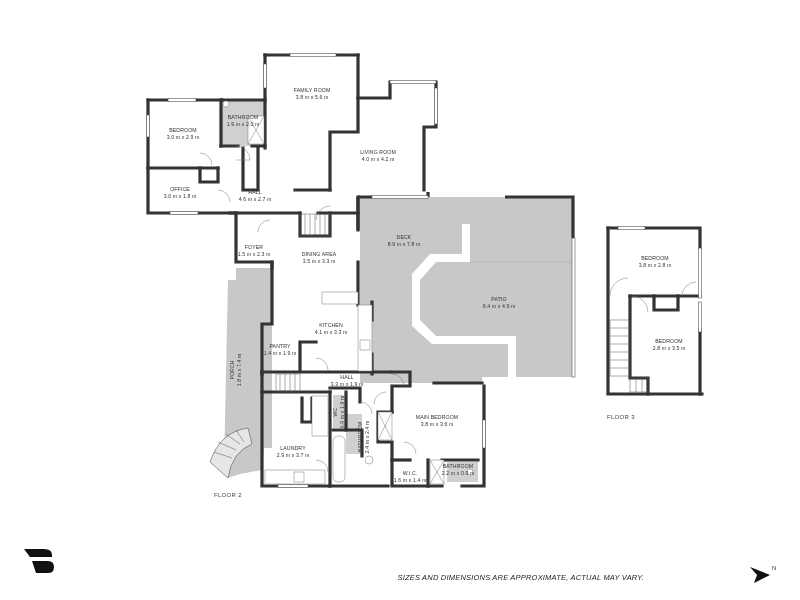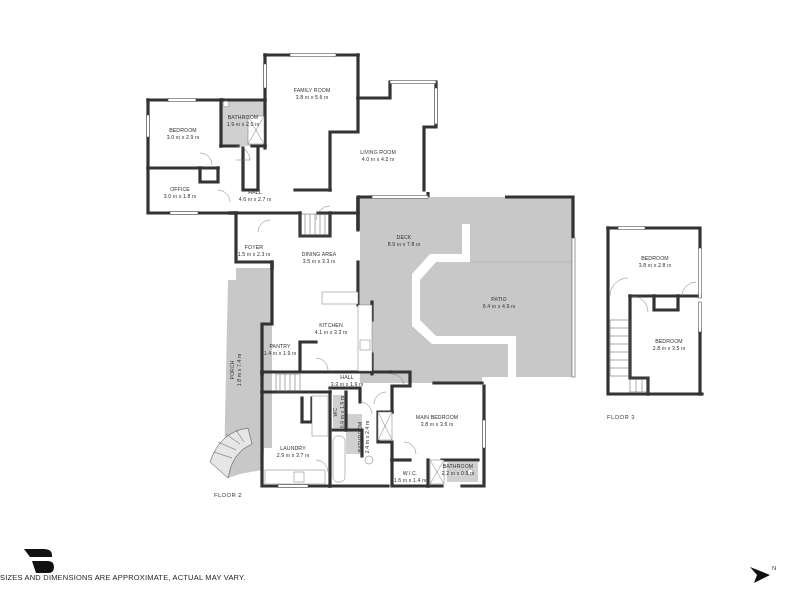--- a/index.html
+++ b/index.html
@@ -3,21 +3,21 @@
 <meta charset="utf-8">
 <style>
   html, body { margin: 0; padding: 0; background: #ffffff; }
   body { width: 800px; height: 600px; position: relative; overflow: hidden; font-family: "Liberation Sans", sans-serif; }
   #plan { position: absolute; left: 0; top: 0; width: 800px; height: 600px; }
   .room-label { position: absolute; text-align: center; color: #333; font-size: 5.2px; line-height: 7px; letter-spacing: 0.1px; transform: translate(-50%, -50%); white-space: nowrap; }
   .room-label .name { display: block; text-transform: uppercase; }
   .room-label .dim { display: block; }
   .rot { transform: translate(-50%, -50%) rotate(-90deg); }
   .floor-label { position: absolute; font-size: 6px; color: #444; letter-spacing: 0.3px; }
-  .disclaimer { position: absolute; left: 0; width: 644px; top: 573px; text-align: left; font-size: 7.5px; color: #222; letter-spacing: 0.2px; }
+  .disclaimer { position: absolute; left: 0; width: 644px; top: 573px; text-align: right; font-size: 7.5px; color: #222; letter-spacing: 0.2px; font-style: italic; }
   .logo { position: absolute; left: 22px; top: 545px; width: 36px; height: 30px; }
   .north { position: absolute; left: 748px; top: 565px; width: 34px; height: 20px; }
   .north .n-letter { position: absolute; left: 24px; top: 0px; font-size: 6px; color: #333; }
 </style>
 </head>
 <body>
 
 <svg id="plan" viewBox="0 0 800 600" xmlns="http://www.w3.org/2000/svg">
 
   <g fill="#c8c8c8" stroke="none">

